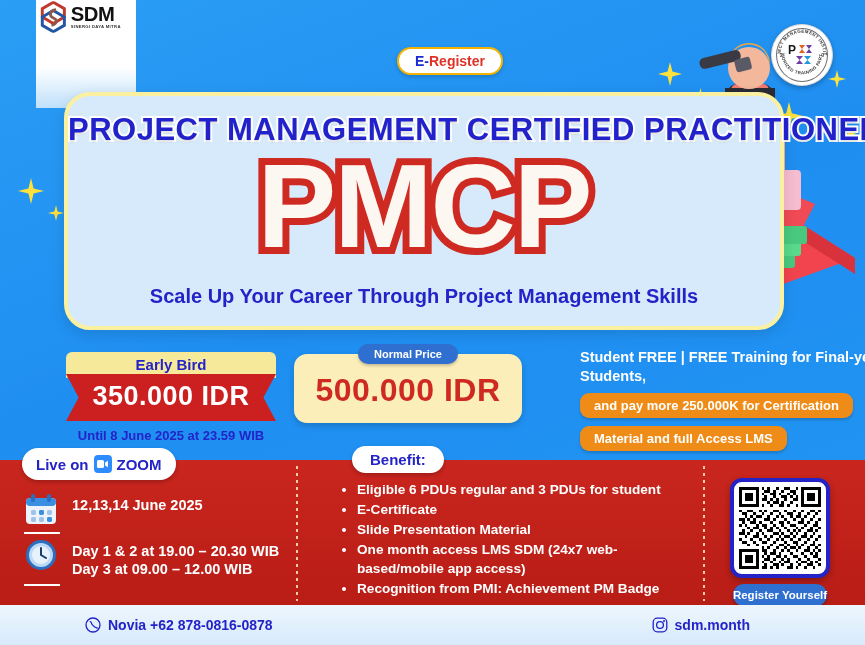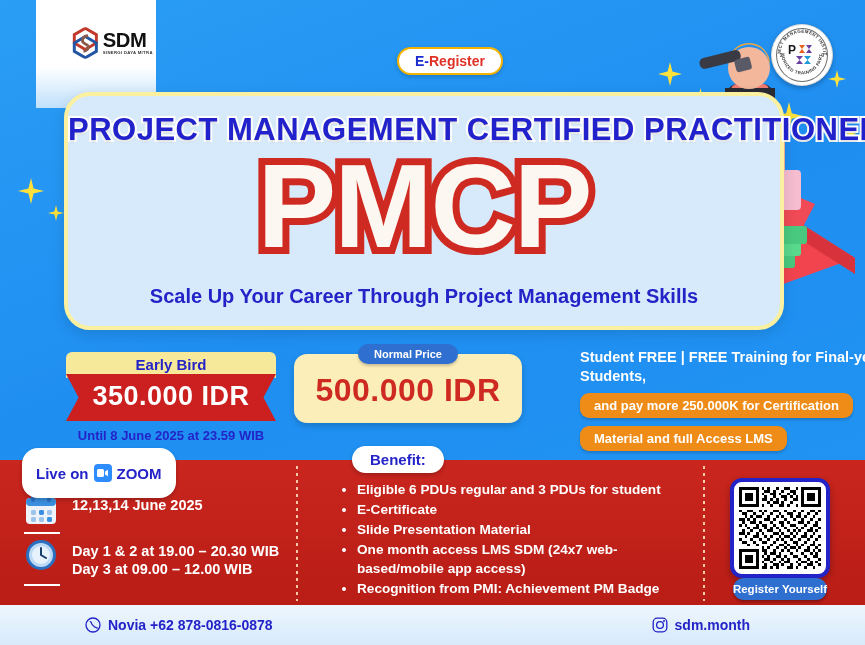--- a/index.html
+++ b/index.html
@@ -14,23 +14,23 @@
     background:linear-gradient(160deg,#2a9df4 0%,#1f8ef1 45%,#2196f3 100%);
     overflow:hidden;
   }
 
   
   .spark { position:absolute; pointer-events:none; }
   .spark svg { display:block; }
 
   
   .logo-panel {
-    position:absolute; left:36px; top:0; width:120px; height:108px;
+    position:absolute; left:36px; top:0; width:100px; height:108px;
     background:linear-gradient(180deg,#ffffff 0%,#ffffff 62%,#bfe0fb 100%);
-    display:flex; align-items:flex-start; justify-content:flex-end; padding-top:26px;
+    display:flex; align-items:flex-start; justify-content:flex-start; 
   }
   .logo-wrap { display:flex; align-items:center; gap:4px; transform:scale(0.92); }
   .logo-mark { width:30px; height:34px; }
   .logo-txt { line-height:1; }
   .logo-txt .sdm { font-size:22px; font-weight:bold; color:#111; letter-spacing:-0.5px; }
   .logo-txt .sub { font-size:4.6px; font-weight:bold; color:#333; letter-spacing:0.35px; margin-top:1px; }
 
   
   .pmi-seal {
     position:absolute; right:32px; top:24px; width:62px; height:62px;
@@ -140,21 +140,21 @@
     background:linear-gradient(180deg,#c9261e 0%,#b81d16 100%);
   }
   .dotted-div {
     position:absolute; top:6px; bottom:4px; width:2px;
     background-image:linear-gradient(#f6c9a8 45%,transparent 0);
     background-size:2px 7px; background-repeat:repeat-y;
   }
 
   .zoom-pill {
     position:absolute; left:22px; top:448px;
-    background:#fff; border-radius:16px; padding:16px 14px;
+    background:#fff; border-radius:16px; padding:7px 14px;
     display:flex; align-items:center; gap:5px;
     font-size:15px; font-weight:bold; color:#2323c8;
     box-shadow:0 2px 4px rgba(0,0,0,.22); z-index:5;
   }
   .zoom-icon {
     width:18px; height:18px; border-radius:4px; background:#2d8cff;
     display:flex; align-items:center; justify-content:center;
   }
   .zoom-icon svg { display:block; }
 
@@ -179,21 +179,21 @@
   .benefits ul { padding-left:17px; }
 
   .qr-block { position:absolute; left:725px; top:478px; width:110px; text-align:center; }
   .qr-frame {
     width:100px; height:100px; margin:0 auto;
     background:#fff; border:4px solid #2323c8; border-radius:12px;
     padding:5px; box-shadow:0 3px 6px rgba(0,0,0,.3);
   }
   .qr-frame svg { display:block; width:100%; height:100%; }
   .reg-btn {
-    display:inline-block;
+    margin-top:6px; display:inline-block;
     background:#2f6fd0; color:#fff; font-size:11.5px; font-weight:bold;
     padding:5px 0; border-radius:11px; box-shadow:0 2px 3px rgba(0,0,0,.3);
     white-space:nowrap; cursor:pointer;
   }
 
   
   .footer {
     position:absolute; left:0; right:0; bottom:0; height:40px;
     background:linear-gradient(180deg,#eef6fd 0%,#d7eafb 100%);
     display:flex; align-items:center;

